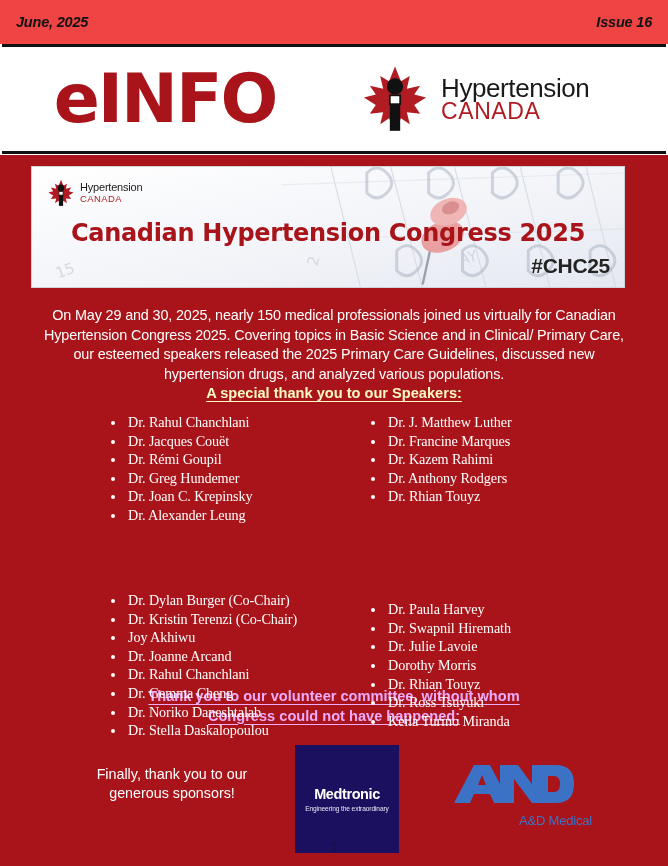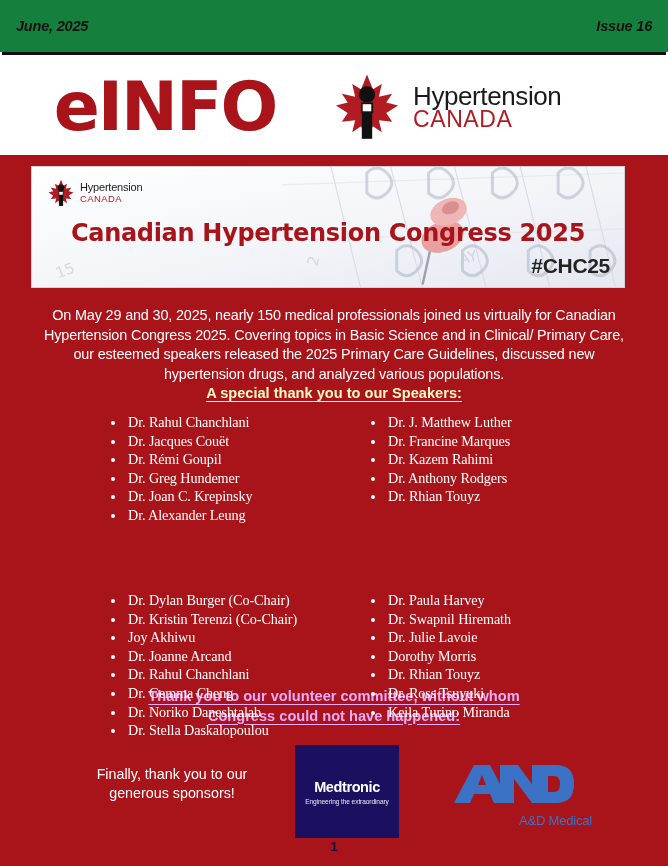--- a/index.html
+++ b/index.html
@@ -10,45 +10,46 @@
   body {
     width: 668px;
     height: 866px;
     overflow: hidden;
     font-family: "Liberation Sans", sans-serif;
     position: relative;
   }
 
   
   .masthead-bar {
-    height: 52px;
+    height: 44px;
     display: flex;
     align-items: center;
     justify-content: space-between;
     padding: 0 16px;
     box-sizing: border-box;
-    background: #15803d;
+    background: #ef4444;
   }
   .masthead-bar .meta {
     font-size: 14.5px;
     font-weight: bold;
     font-style: italic;
     color: #111111;
     letter-spacing: -0.2px;
   }
   .rule-black {
     height: 3px;
     background: #111111;
     margin: 0 2px;
   }
   .logo-row {
     height: 104px;
     display: flex;
     align-items: center;
     background: #ffffff;
+    gap: 28px;
   }
   .einfo-wrap {
     width: 330px;
     display: flex;
     align-items: center;
     justify-content: center;
   }
   .einfo {
     font-size: 68px;
     font-weight: bold;
@@ -161,21 +162,21 @@
   }
 
   
   .cols {
     position: absolute;
     display: flex;
     left: 104px;
     width: 520px;
   }
   .cols.speakers { top: 258px; }
-  .cols.volunteers { top: 436px; }
+  .cols.volunteers { top: 436px; align-items: center; }
   .col { width: 260px; box-sizing: border-box; }
   ul.bullets {
     margin: 0;
     padding: 0 0 0 22px;
     list-style: disc;
     color: #ffffff;
     font-family: Liberation Serif, serif;
   }
   ul.bullets li {
     font-size: 14.2px;
@@ -214,21 +215,21 @@
     text-align: center;
     color: #ffffff;
     font-size: 14.3px;
     line-height: 19px;
   }
   .medtronic {
     position: absolute;
     left: 295px;
     top: 0px;
     width: 104px;
-    height: 93px;
+    height: 108px;
     background: #1B1060;
     display: flex;
     flex-direction: column;
     align-items: center;
     justify-content: center;
   }
   .medtronic .mt-name {
     color: #ffffff;
     font-size: 14.5px;
     font-weight: bold;

